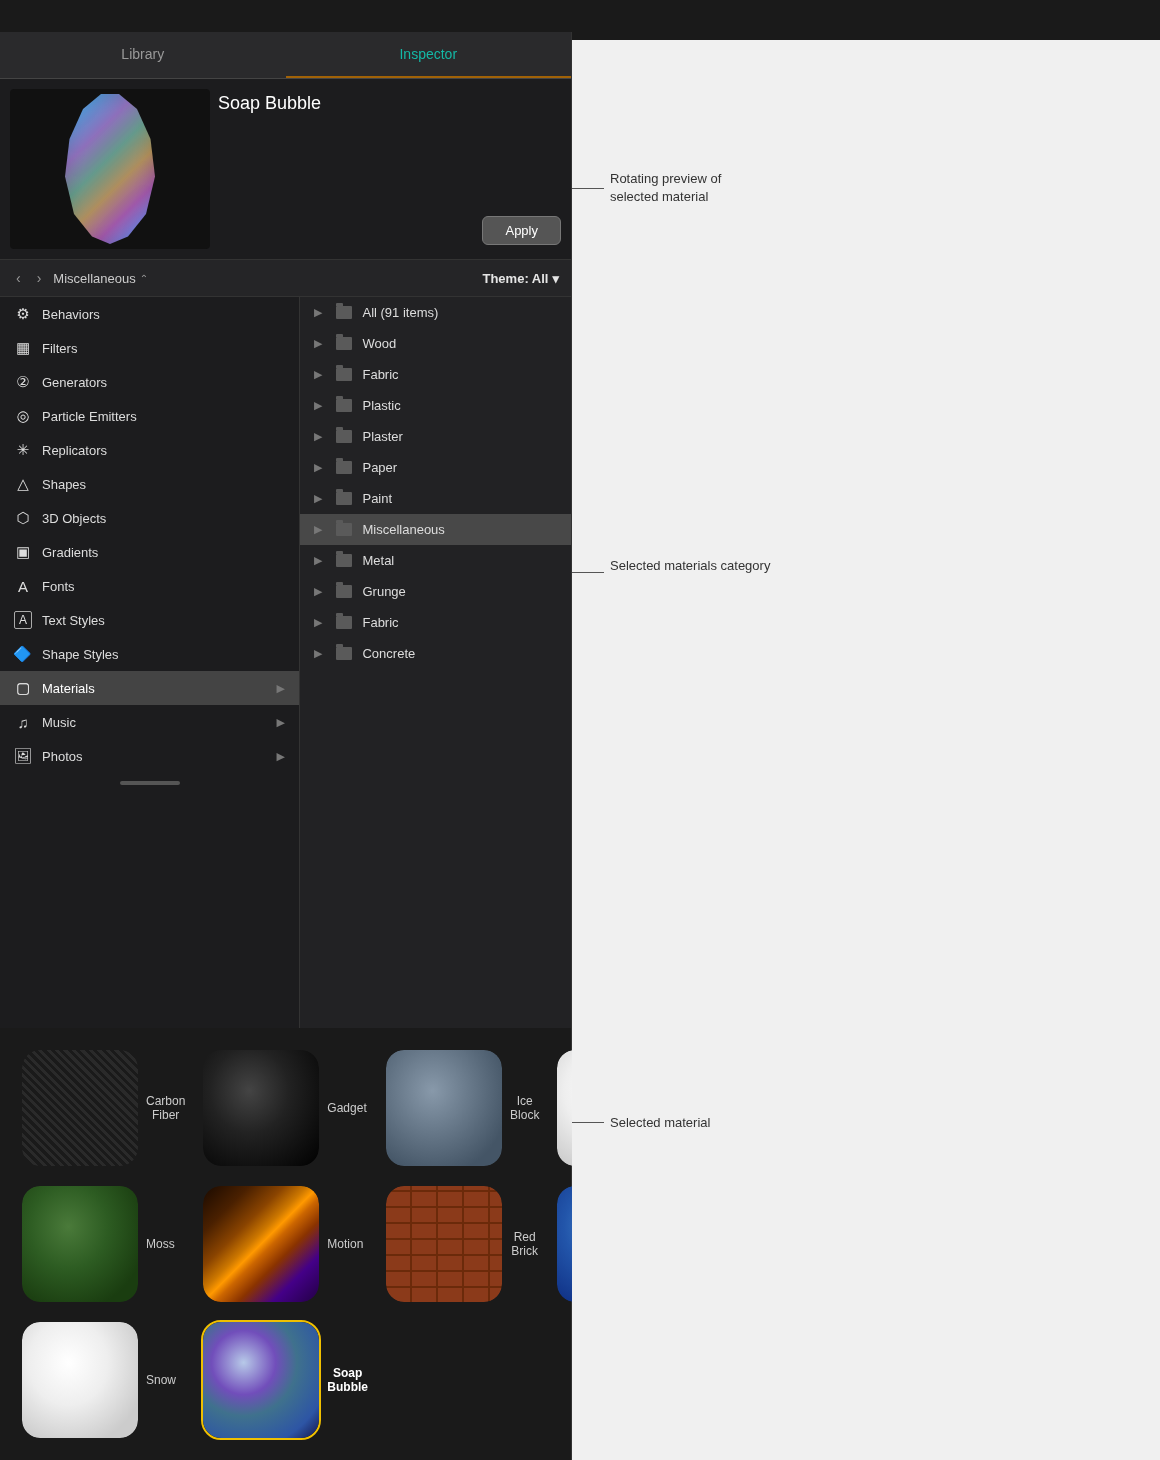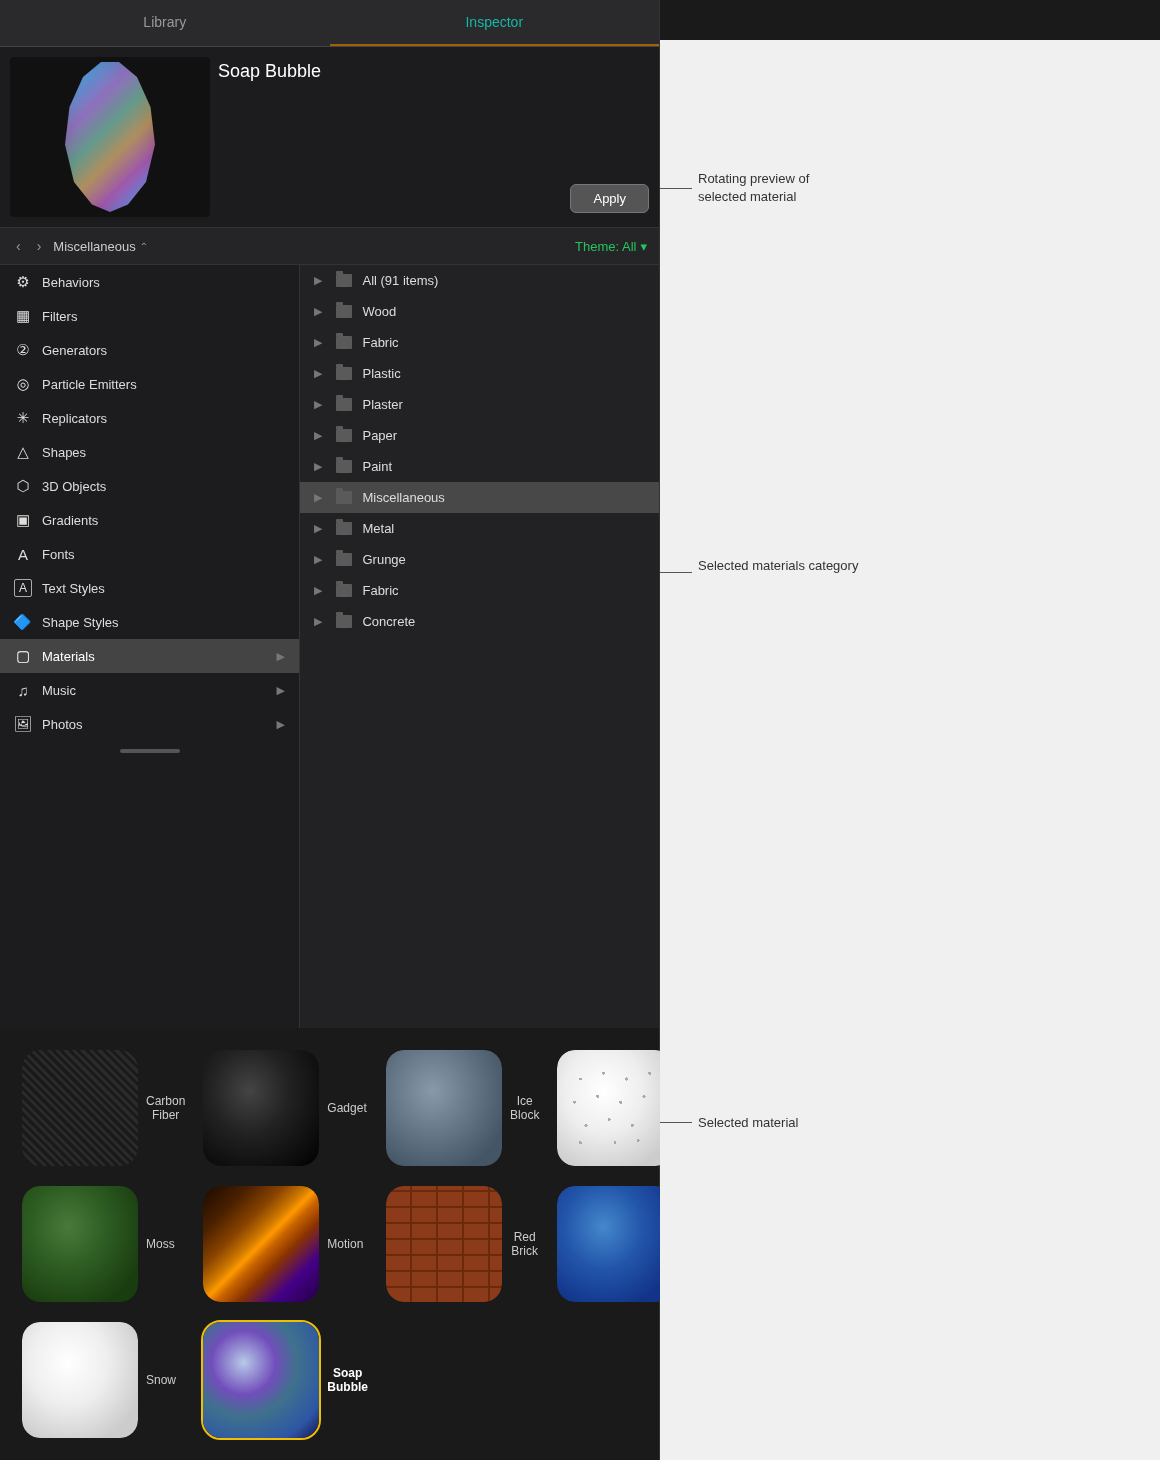--- a/index.html
+++ b/index.html
@@ -14,25 +14,26 @@
 
     .main-container {
       display: flex;
       width: 1160px;
       min-height: 1460px;
       position: relative;
     }
 
     
     .left-panel {
-      width: 660px;
+      width: 572px;
       background: #1c1c1e;
       display: flex;
       flex-direction: column;
       border-right: 1px solid #333;
+      margin-top: 32px;
     }
 
     
     .tab-bar {
       display: flex;
       background: #2a2a2c;
       border-bottom: 1px solid #444;
     }
 
     .tab {
@@ -144,26 +145,27 @@
       gap: 4px;
     }
 
     .breadcrumb-chevron {
       color: #999;
       font-size: 10px;
     }
 
     .theme-selector {
       margin-left: auto;
-      color: #22c55e;
+      color: #e5e5e5;
       font-size: 13px;
       display: flex;
       align-items: center;
       gap: 4px;
       cursor: pointer;
+      font-weight: bold;
     }
 
     
     .content-area {
       display: flex;
       flex: 1;
       overflow: hidden;
     }
 
     

